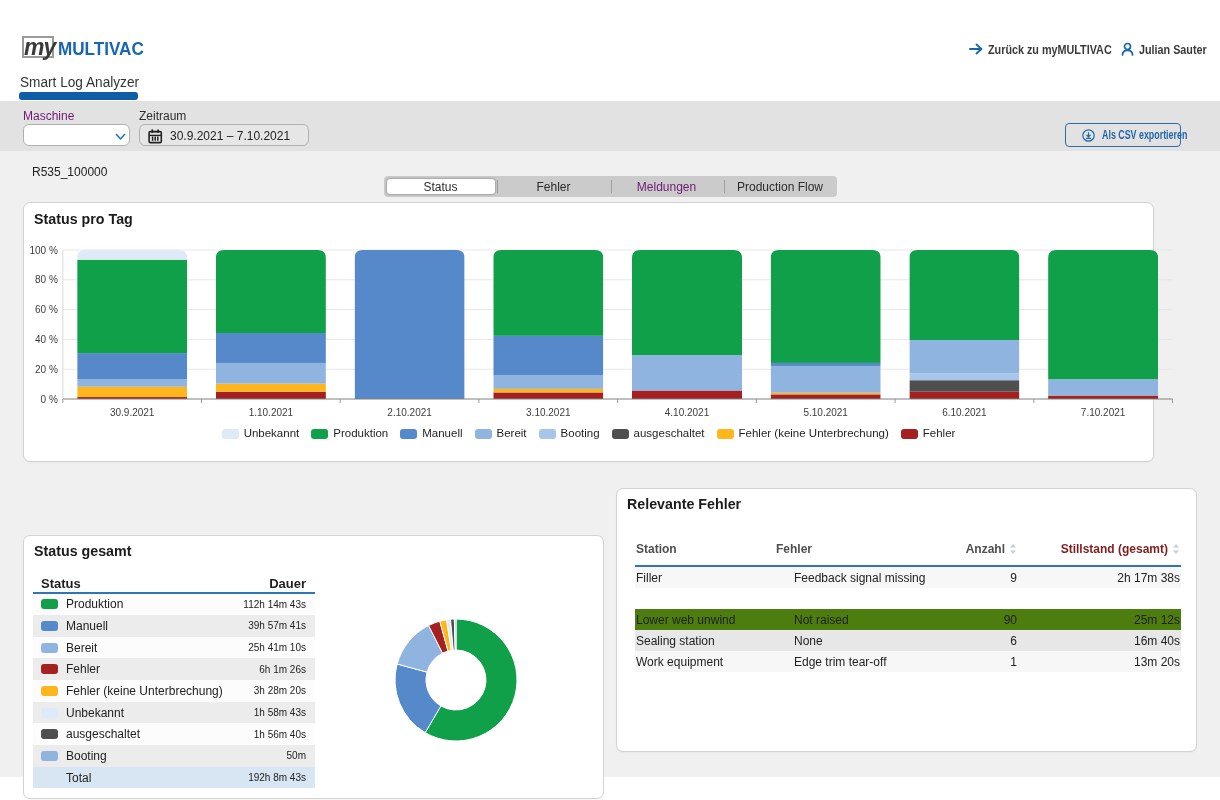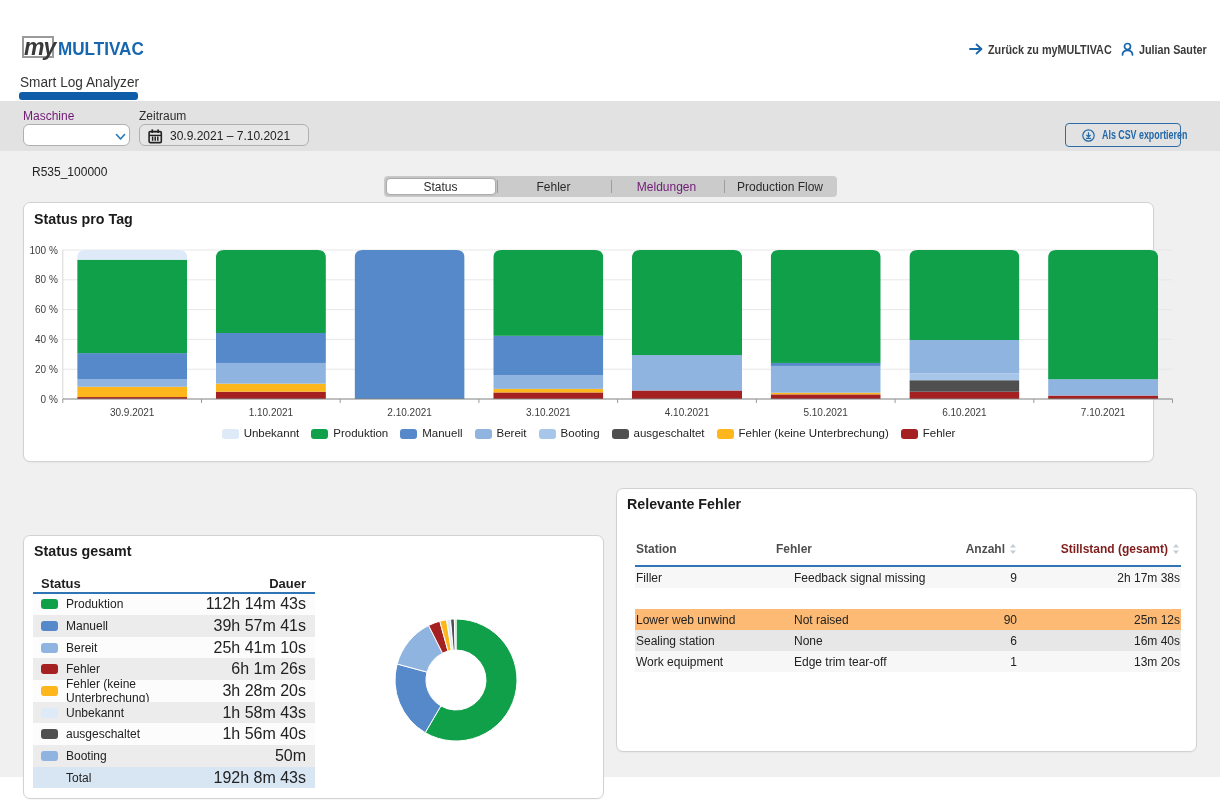--- a/index.html
+++ b/index.html
@@ -10,21 +10,21 @@
 #toolbar { position:absolute; left:0; top:101px; width:1220px; height:50px; background:#e2e2e2; }
 #footer { position:absolute; left:0; top:777px; width:1220px; height:23px; background:#ffffff; }
 .panel { position:absolute; background:#ffffff; border:1px solid #d2d2d2; border-radius:7px; box-shadow:0 1px 2px rgba(0,0,0,0.04); }
 .ptitle { position:absolute; font-size:15.5px; font-weight:bold; color:#1b1b1b; white-space:nowrap; transform:scaleX(0.92); transform-origin:left; }
 .sw { display:inline-block; width:17px; height:10px; border-radius:3px; vertical-align:middle; }
 .li { font-size:11.5px; color:#1f1f1f; white-space:nowrap; }
 .li .sw { margin-right:5px; }
 #legend { position:absolute; left:0; right:0; top:224px; display:flex; justify-content:center; gap:12px; align-items:center; }
 .lrow { position:absolute; left:0; width:282px; height:21.65px; display:flex; align-items:center; }
 .lname { font-size:12px; color:#222; margin-left:8px; flex:1; }
-.lval { font-size:16px; color:#222; margin-right:9px; text-align:right; }
+.lval { font-size:10px; color:#222; margin-right:9px; text-align:right; }
 .lrow.total { background:#d8e5f3; }
 .rrow { position:absolute; left:0; width:546px; height:21px; display:flex; align-items:center; font-size:12px; color:#222; }
 .c1 { position:absolute; left:1px; }
 .c2 { position:absolute; left:159px; }
 .c3 { position:absolute; right:164px; text-align:right; }
 .c4 { position:absolute; right:1px; text-align:right; }
 </style>
 </head>
 <body>
 <div id="page">
@@ -291,21 +291,21 @@
           </svg></span>
       <div class="abs" style="left:0;top:30px;width:546px;height:2px;background:#2f74b5;"></div>
     </div>
     <div class="abs" style="left:18px;top:78px;width:546px;height:105px;">
       <div class="rrow" style="top:0.0px;background:#f7f7f7">
           <span class="c1">Filler</span>
           <span class="c2">Feedback signal missing</span>
           <span class="c3">9</span>
           <span class="c4">2h 17m 38s</span>
         </div>
-        <div class="rrow" style="top:42.0px;background:#fdba74">
+        <div class="rrow" style="top:42.0px;background:#4d7c0f">
           <span class="c1">Lower web unwind</span>
           <span class="c2">Not raised</span>
           <span class="c3">90</span>
           <span class="c4">25m 12s</span>
         </div>
         <div class="rrow" style="top:63.0px;background:#e7e7e7">
           <span class="c1">Sealing station</span>
           <span class="c2">None</span>
           <span class="c3">6</span>
           <span class="c4">16m 40s</span>

